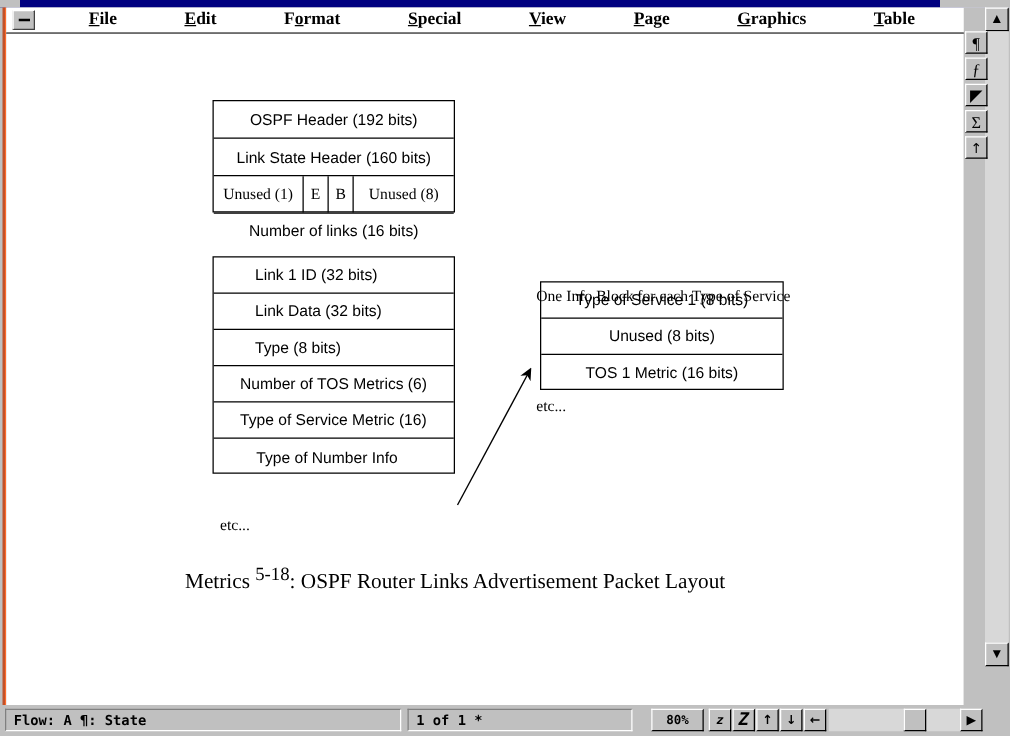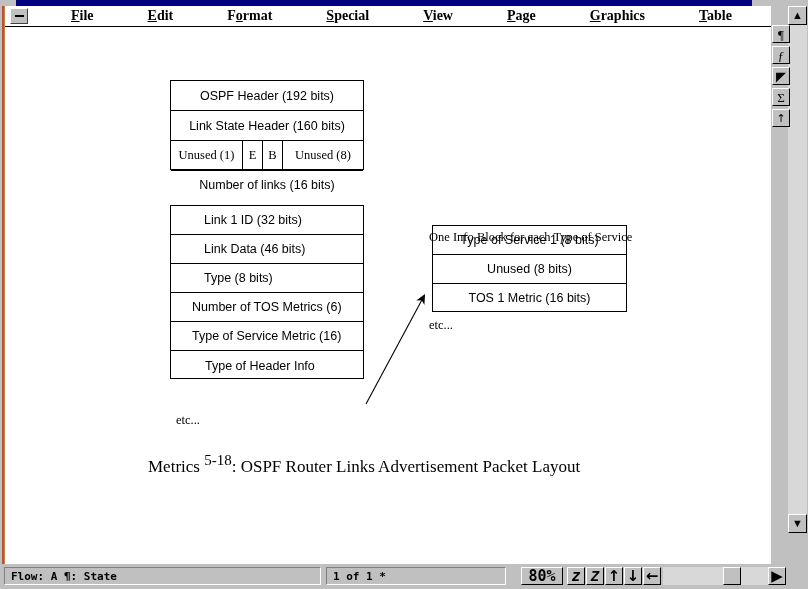--- a/index.html
+++ b/index.html
@@ -97,21 +97,21 @@
     display:flex;align-items:center;
     white-space:nowrap;
   }
   .raised{
     position:absolute;background:#c0c0c0;
     border-top:1px solid #ffffff;border-left:1px solid #ffffff;
     border-right:1px solid #000000;border-bottom:1px solid #000000;
     box-sizing:border-box;
     display:flex;align-items:center;justify-content:center;
     font-family:"DejaVu Sans Mono", monospace;
-    font-size:15px;font-weight:bold;color:#000;
+    font-size:10px;font-weight:bold;color:#000;
   }
 
   
   .pktbox{position:absolute;border:1px solid #000;box-sizing:border-box;}
   .pktrow{
     position:relative;
     border-bottom:1px solid #000;
     box-sizing:border-box;
     font-family:Liberation Sans, sans-serif;
     font-size:12.5px;color:#000;
@@ -181,25 +181,25 @@
         <div class="splitcell" style="width:72px;">Unused (1)</div>
         <div class="splitcell" style="width:20px;">E</div>
         <div class="splitcell" style="width:20px;">B</div>
         <div class="splitcell" style="width:80px;">Unused (8)</div>
       </div>
       <div class="pktrow ctr" style="height:28px;">Number of links (16 bits)</div>
     </div>
 
     <div class="pktbox" style="left:165px;top:178px;width:194px;height:174px;">
       <div class="pktrow lft" style="height:29px;">Link 1 ID (32 bits)</div>
-      <div class="pktrow lft" style="height:29px;">Link Data (46 bits)</div>
+      <div class="pktrow lft" style="height:29px;">Link Data (32 bits)</div>
       <div class="pktrow lft" style="height:29px;">Type  (8 bits)</div>
       <div class="pktrow lft2" style="height:29px;padding-left:21px;">Number of TOS Metrics (6)</div>
       <div class="pktrow lft2" style="height:29px;padding-left:21px;">Type of Service Metric (16)</div>
-      <div class="pktrow lft" style="height:29px;padding-left:34px;">Type of Header Info</div>
+      <div class="pktrow lft" style="height:29px;padding-left:34px;">Type of Number Info</div>
     </div>
     <div class="lbl" style="left:171px;top:386px;">etc...</div>
 
     <svg style="position:absolute;left:355px;top:258px;" width="80" height="125" viewBox="0 0 80 125">
       <defs>
         <marker id="ah" markerWidth="9" markerHeight="9" refX="7" refY="4.2" orient="auto" markerUnits="strokeWidth">
           <path d="M0,0 L9,4.2 L0,8.4 L2.6,4.2 z" fill="#000"></path>
         </marker>
       </defs>
       <line x1="6" y1="119" x2="64" y2="11" stroke="#000" stroke-width="1.1" marker-end="url(#ah)"></line>

